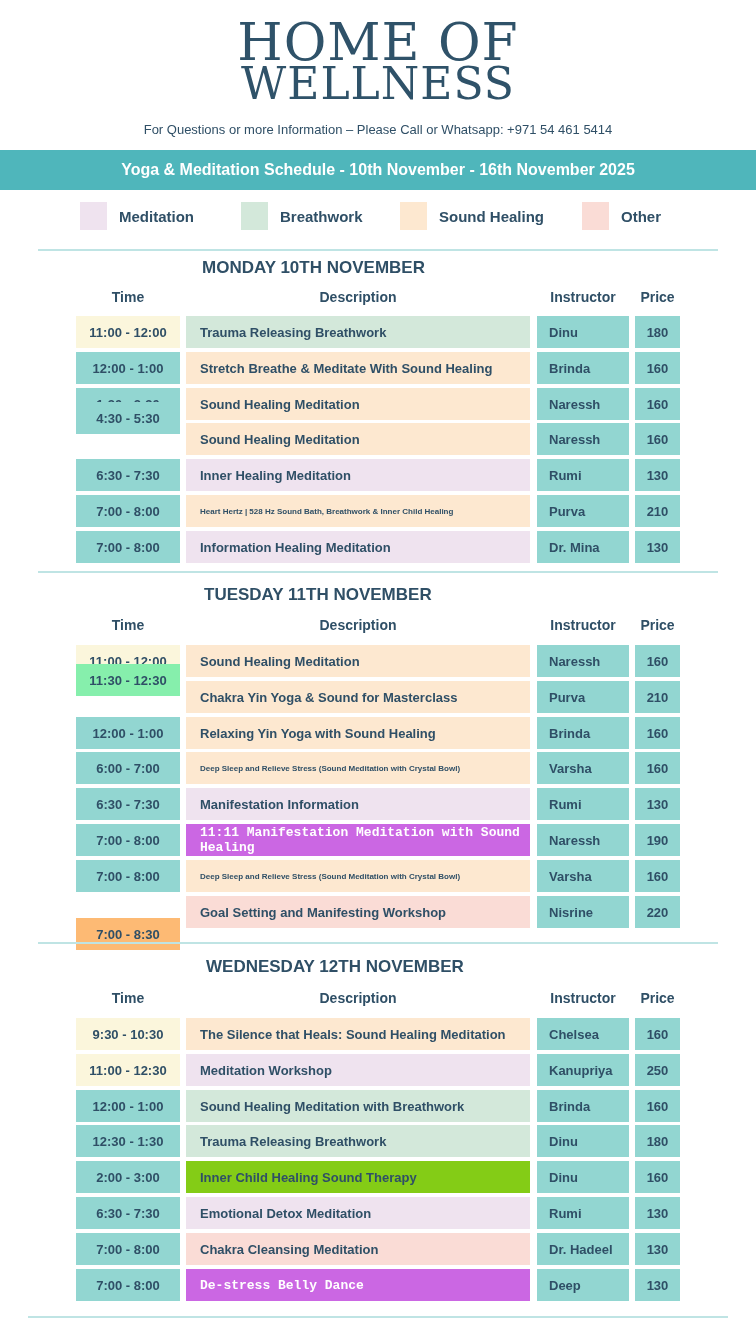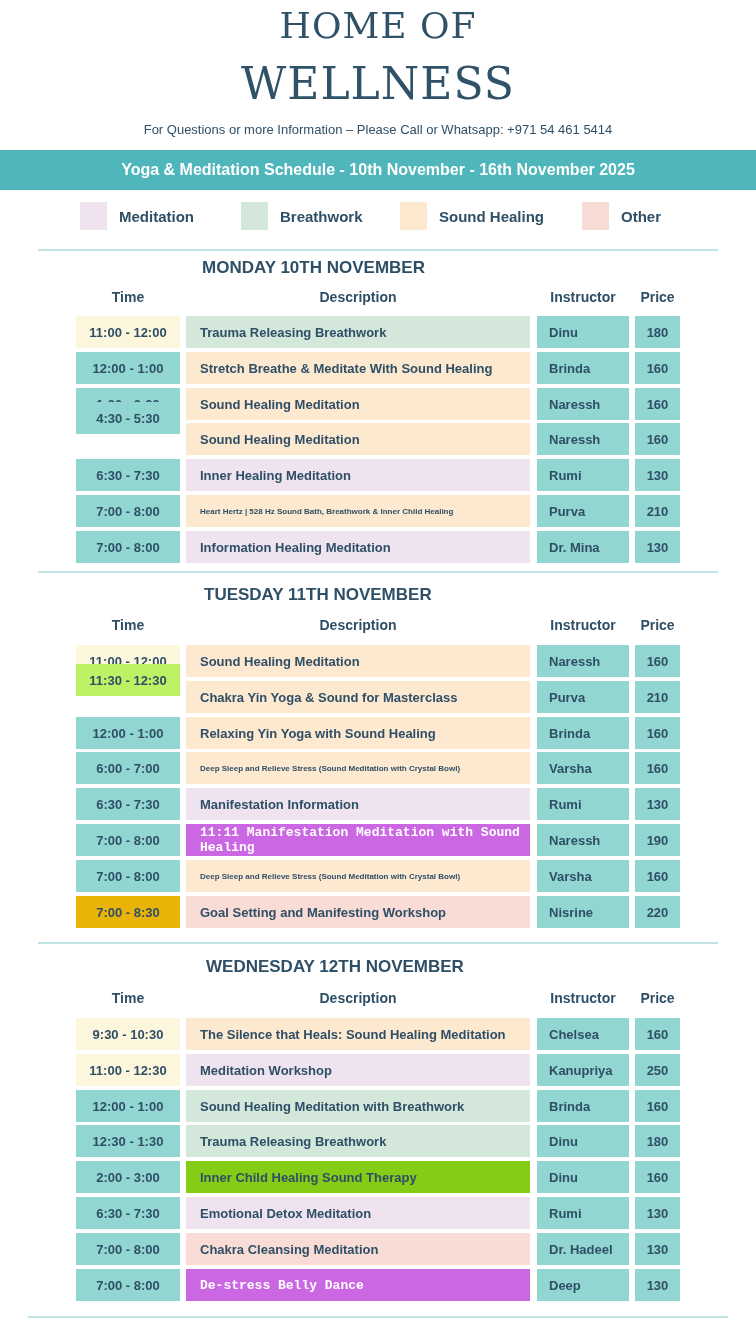--- a/index.html
+++ b/index.html
@@ -1,19 +1,19 @@
 <!DOCTYPE html>
 <html><head>
 <meta charset="utf-8">
 <style>
   * { box-sizing: border-box; margin: 0; padding: 0; }
   html, body { width: 756px; height: 1332px; background: #ffffff; overflow: hidden; }
   body { font-family: "Liberation Sans", sans-serif; color: #2f4f66; position: relative; }
   .brand { position: absolute; left: 0; width: 756px; text-align: center; font-family: "DejaVu Serif", serif; font-weight: normal; color: #2f5269; letter-spacing: 1px; line-height: 1; }
-  .brand.l1 { top: 8px; font-size: 36px; }
+  .brand.l1 { top: 16px; font-size: 52px; }
   .brand.l2 { top: 62px; font-size: 44px; }
   .contact { position: absolute; top: 122px; left: 0; width: 756px; text-align: center; font-size: 13px; color: #2f4f66; }
   .banner { position: absolute; top: 150px; left: 0; width: 756px; height: 40px; background: #4fb6bb; color: #fff; font-weight: bold; font-size: 16px; text-align: center; line-height: 40px; }
   .legend-item { position: absolute; top: 202px; height: 28px; display: flex; align-items: center; }
   .legend-item .sw { width: 27px; height: 28px; display: inline-block; }
   .legend-item .lbl { font-weight: bold; font-size: 15px; color: #2f4f66; margin-left: 12px; }
   .divider { position: absolute; height: 2px; background: #bfe4e4; }
   .day-title { position: absolute; font-weight: bold; font-size: 17px; color: #2f4f66; }
   .hdr { position: absolute; font-weight: bold; font-size: 14px; color: #2f4f66; text-align: center; }
   .cell { position: absolute; height: 32px; font-weight: bold; font-size: 13px; color: #2f4f66; display: flex; align-items: center; }
@@ -104,21 +104,21 @@
     <div class="hdr" style="top:617px;left:186px;width:344px">Description</div>
     <div class="hdr" style="top:617px;left:537px;width:92px">Instructor</div>
     <div class="hdr" style="top:617px;left:633px;width:49px">Price</div>
     <div>
       <div class="cell c-time" style="top:645px;background:#fbf6dc">11:00 - 12:00</div>
       <div class="cell c-desc" style="top:645px;background:#fde8d0">Sound Healing Meditation</div>
       <div class="cell c-inst" style="top:645px">Naressh</div>
       <div class="cell c-price" style="top:645px">160</div>
     </div>
     <div>
-      <div class="cell c-time" style="top:664px;background:#bef264">11:30 - 12:30</div>
+      <div class="cell c-time" style="top:664px;background:#86efac">11:30 - 12:30</div>
       <div class="cell c-desc" style="top:681px;background:#fde8d0">Chakra Yin Yoga &amp; Sound for Masterclass</div>
       <div class="cell c-inst" style="top:681px">Purva</div>
       <div class="cell c-price" style="top:681px">210</div>
     </div>
     <div>
       <div class="cell c-time" style="top:717px;background:#92d6d1">12:00 - 1:00</div>
       <div class="cell c-desc" style="top:717px;background:#fde8d0">Relaxing Yin Yoga with Sound Healing</div>
       <div class="cell c-inst" style="top:717px">Brinda</div>
       <div class="cell c-price" style="top:717px">160</div>
     </div>
@@ -140,21 +140,21 @@
       <div class="cell c-inst" style="top:824px">Naressh</div>
       <div class="cell c-price" style="top:824px">190</div>
     </div>
     <div>
       <div class="cell c-time" style="top:860px;background:#92d6d1">7:00 - 8:00</div>
       <div class="cell c-desc small" style="top:860px;background:#fde8d0">Deep Sleep and Relieve Stress (Sound Meditation with Crystal Bowl)</div>
       <div class="cell c-inst" style="top:860px">Varsha</div>
       <div class="cell c-price" style="top:860px">160</div>
     </div>
     <div>
-      <div class="cell c-time" style="top:896px;background:#eab308">7:00 - 8:30</div>
+      <div class="cell c-time" style="top:918px;background:#fdba74">7:00 - 8:30</div>
       <div class="cell c-desc" style="top:896px;background:#fadcd6">Goal Setting and Manifesting Workshop</div>
       <div class="cell c-inst" style="top:896px">Nisrine</div>
       <div class="cell c-price" style="top:896px">220</div>
     </div>
     <div class="divider" style="top:942px;left:38px;width:680px"></div>
     <div class="day-title" style="top:957px;left:206px">WEDNESDAY 12TH NOVEMBER</div>
     <div class="hdr" style="top:990px;left:76px;width:104px">Time</div>
     <div class="hdr" style="top:990px;left:186px;width:344px">Description</div>
     <div class="hdr" style="top:990px;left:537px;width:92px">Instructor</div>
     <div class="hdr" style="top:990px;left:633px;width:49px">Price</div>

